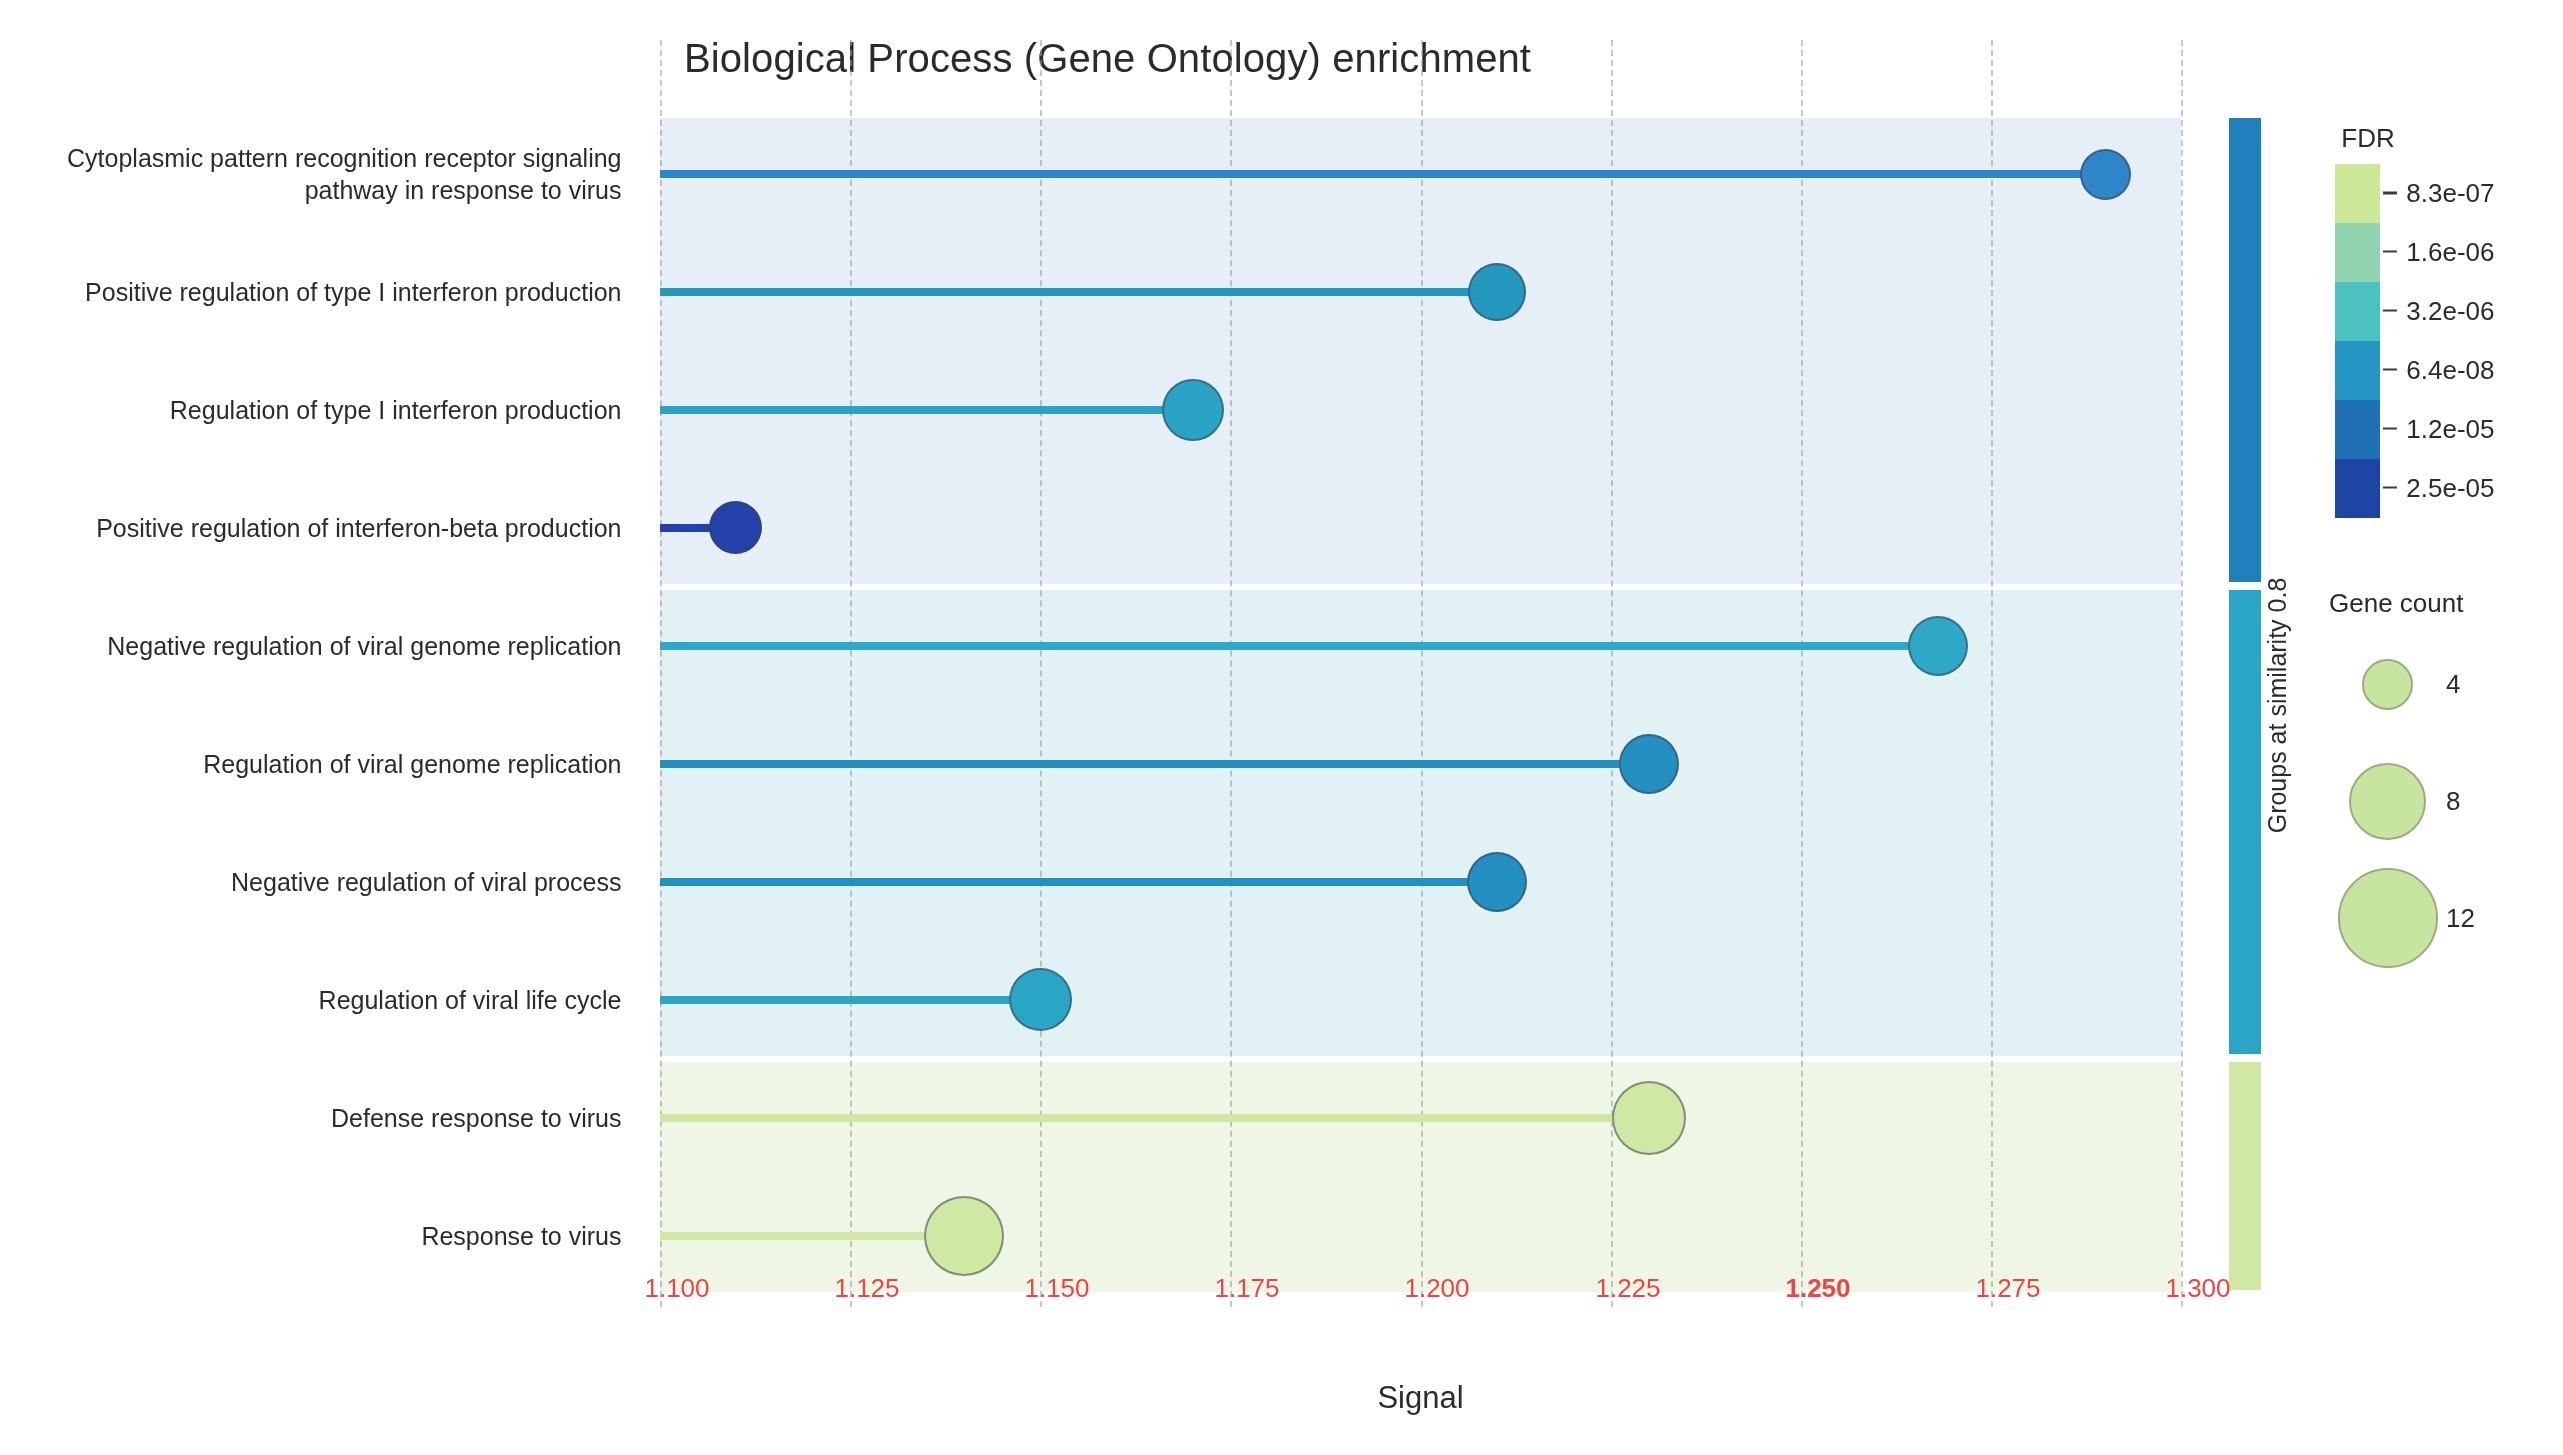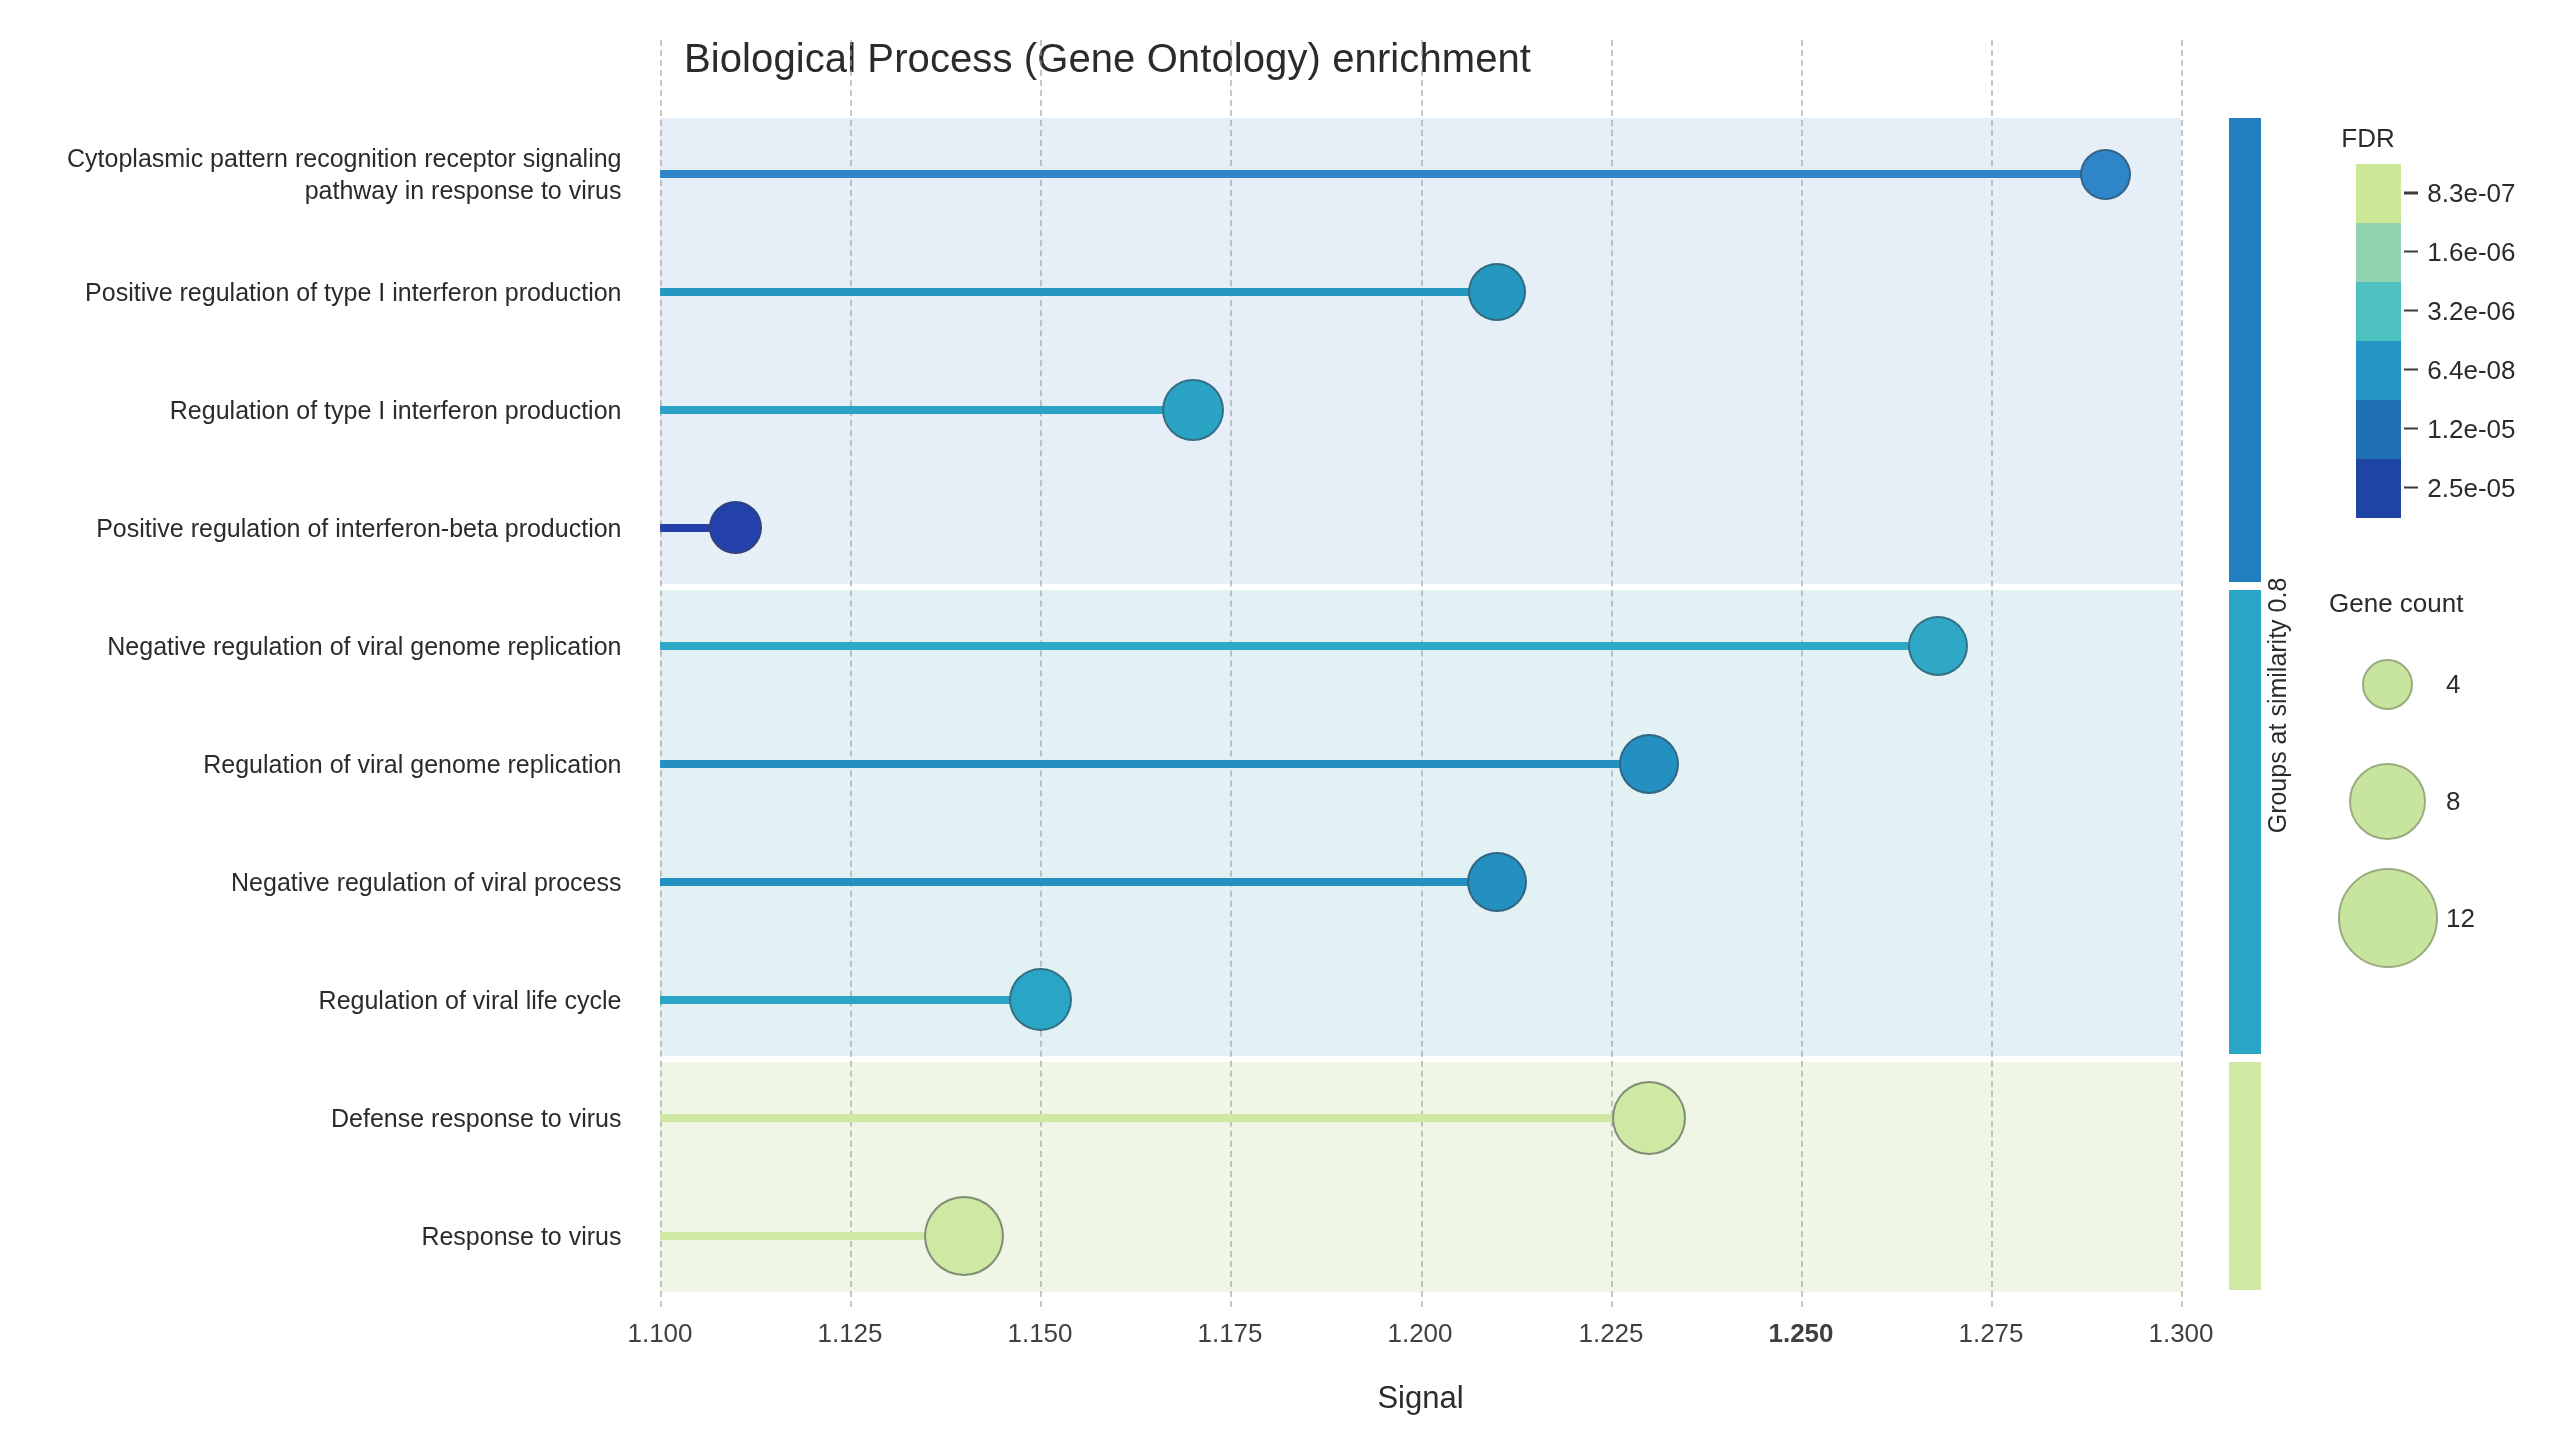--- a/index.html
+++ b/index.html
@@ -86,25 +86,26 @@
     font-size: 25px;
     line-height: 1.28;
     color: #2b2b2b;
     transform: translateY(-50%);
     width: 617px;
   }
 
   
   .x-tick {
     position: absolute;
-    top: 1318px;
-    font-size: 26px;
-    color: #404040;
+    top: 1273px;
+    font-size: 26px;
+    color: #ef4444;
     transform: translateX(-50%);
     white-space: nowrap;
+    margin-left: 17px;
   }
   #x-axis-title {
     position: absolute;
     left: 660px;
     top: 1380px;
     width: 1521px;
     text-align: center;
     font-size: 31px;
     color: #2b2b2b;
   }
@@ -148,21 +149,21 @@
   }
   #legend-fdr .legend-title {
     font-size: 26px;
     color: #2b2b2b;
     margin-left: 12.3px;
     margin-bottom: 9.6px;
   }
   #fdr-scale {
     position: relative;
     width: 45px;
-    margin-left: 27px;
+    margin-left: 6px;
   }
   .fdr-band {
     width: 45px;
   }
   .fdr-tick {
     position: absolute;
     left: 48px;
     display: flex;
     align-items: center;
     transform: translateY(-50%);

